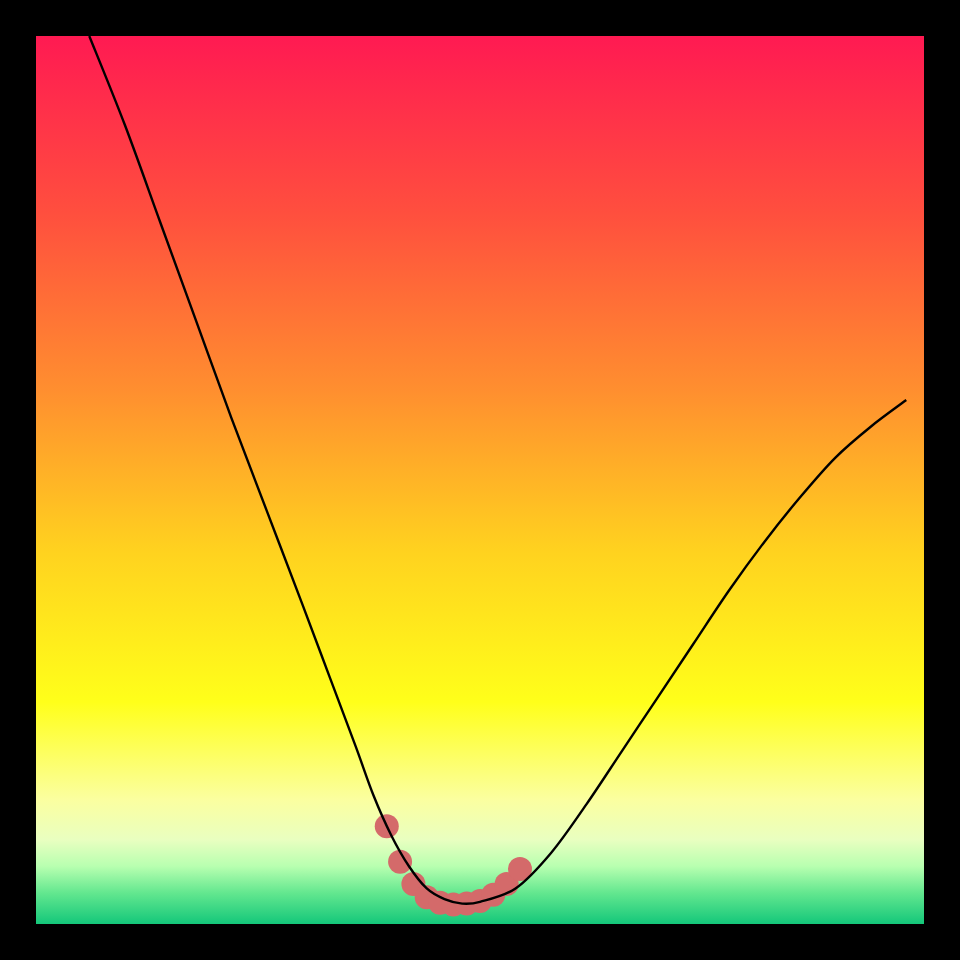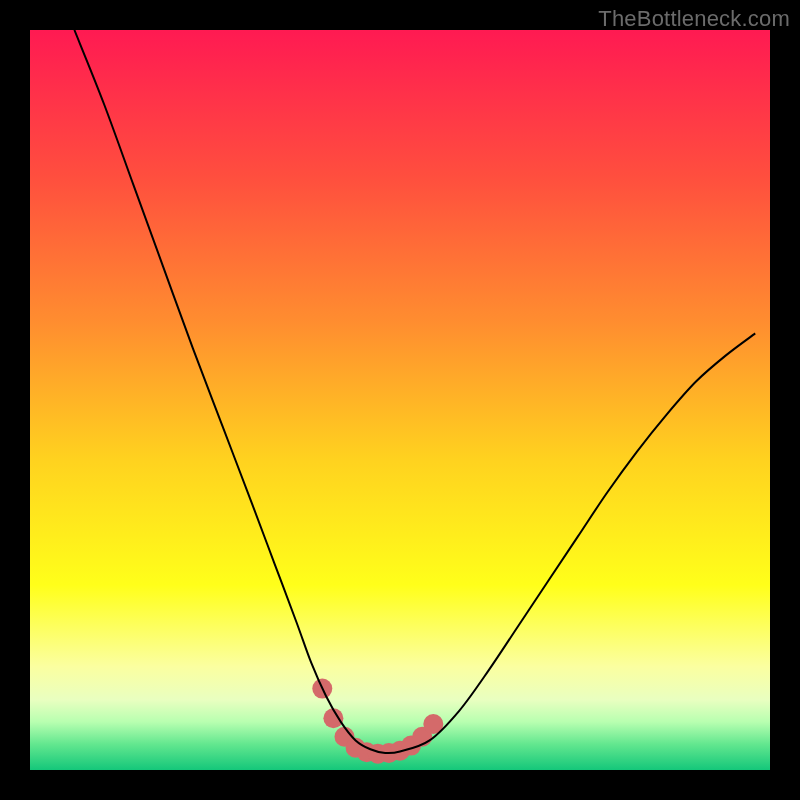--- a/index.html
+++ b/index.html
@@ -88,15 +88,14 @@
           <circle cx="370" cy="720.76" r="10" fill="#d46a6a"></circle>
           <circle cx="381.1" cy="715.58" r="10" fill="#d46a6a"></circle>
           <circle cx="392.20000000000005" cy="706.7" r="10" fill="#d46a6a"></circle>
           <circle cx="403.3" cy="694.12" r="10" fill="#d46a6a"></circle>
         </g>
       <path id="curve-path" fill="none" stroke="#000000" stroke-width="2" d="M 44.4 0 C 49.33333333333333 12.333333333333334, 64.13333333333333 48.10000000000001, 74 74 C 83.86666666666667 99.89999999999999, 93.73333333333335 128.26666666666665, 103.60000000000001 155.39999999999998 C 113.46666666666667 182.5333333333333, 123.33333333333331 209.6666666666666, 133.2 236.79999999999995 C 143.06666666666666 263.9333333333333, 152.93333333333334 291.6833333333334, 162.8 318.20000000000005 C 172.66666666666669 344.7166666666667, 182.53333333333333 370, 192.4 395.9 C 202.26666666666668 421.79999999999995, 213.36666666666667 450.78333333333336, 222 473.6 C 230.63333333333333 496.4166666666667, 236.8 513.0666666666666, 244.20000000000002 532.8 C 251.60000000000002 552.5333333333333, 260.2333333333333 575.35, 266.4 592 C 272.56666666666666 608.65, 276.26666666666665 620.3666666666667, 281.2 632.7 C 286.1333333333333 645.0333333333334, 291.06666666666666 656.1333333333333, 296 666 C 300.93333333333334 675.8666666666667, 305.8666666666667 684.5, 310.8 691.9 C 315.73333333333335 699.3, 320.6666666666667 705.8366666666666, 325.6 710.4 C 330.53333333333336 714.9633333333334, 335.4666666666667 717.1833333333333, 340.40000000000003 719.28 C 345.33333333333337 721.3766666666667, 350.26666666666665 722.61, 355.2 722.98 C 360.1333333333333 723.35, 362.6 723.5966666666667, 370 721.5 C 377.4 719.4033333333333, 389.73333333333335 717.1833333333333, 399.6 710.4 C 409.4666666666667 703.6166666666667, 419.3333333333333 692.5166666666667, 429.2 680.8 C 439.06666666666666 669.0833333333333, 448.93333333333334 654.2833333333333, 458.8 640.1 C 468.6666666666667 625.9166666666667, 478.53333333333336 610.5, 488.40000000000003 595.7 C 498.2666666666667 580.9000000000001, 508.1333333333333 566.0999999999999, 518 551.3 C 527.8666666666667 536.5, 537.7333333333333 521.6999999999999, 547.6 506.9 C 557.4666666666667 492.09999999999997, 567.3333333333334 476.68333333333334, 577.2 462.5 C 587.0666666666667 448.31666666666666, 596.9333333333333 434.75, 606.8 421.8 C 616.6666666666666 408.85, 626.5333333333333 396.51666666666665, 636.4 384.8 C 646.2666666666667 373.08333333333337, 656.1333333333333 361.3666666666667, 666 351.5 C 675.8666666666667 341.6333333333333, 685.7333333333332 333.6166666666666, 695.5999999999999 325.59999999999997 C 705.4666666666666 317.5833333333333, 720.2666666666667 307.1, 725.1999999999999 303.40000000000003"></path>
     </svg>
 
   </div>
 
-  <div class="watermark">TheBottleneck.com</div>
 
 </div>
 
 </body></html>

